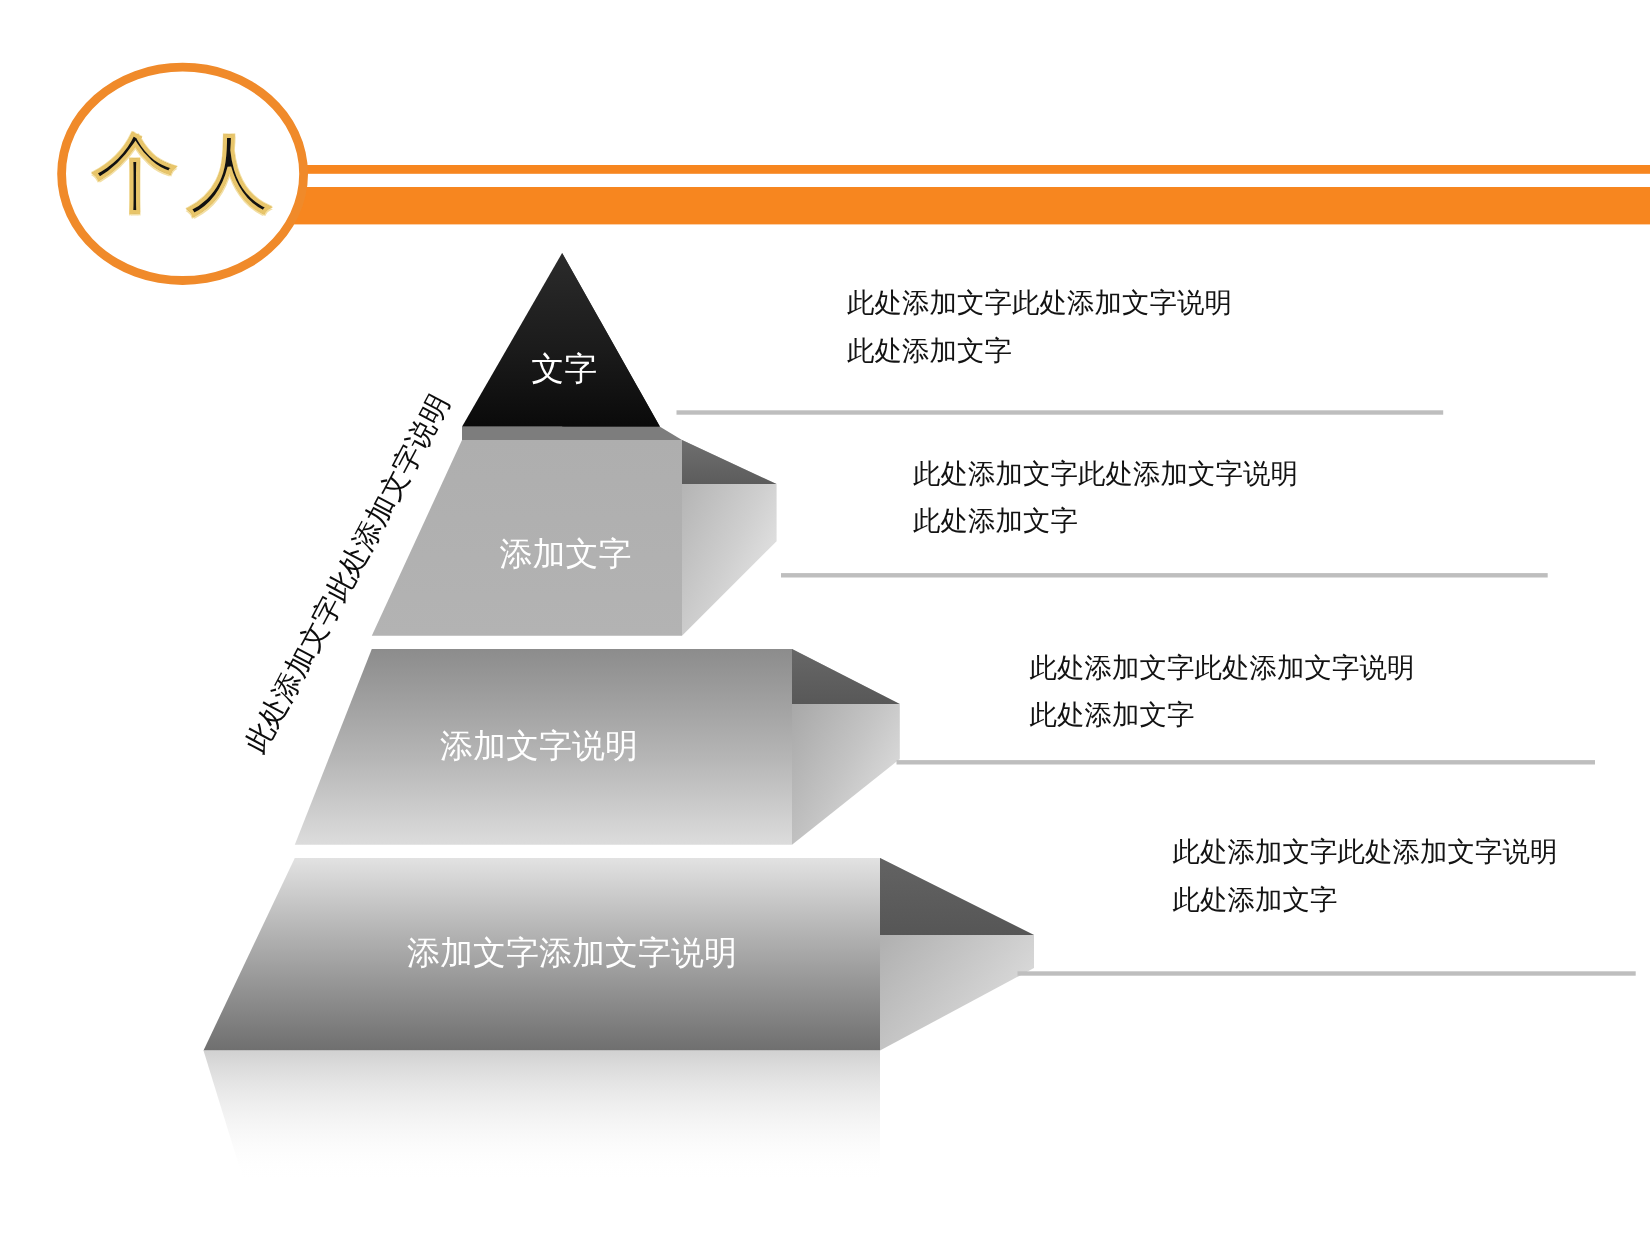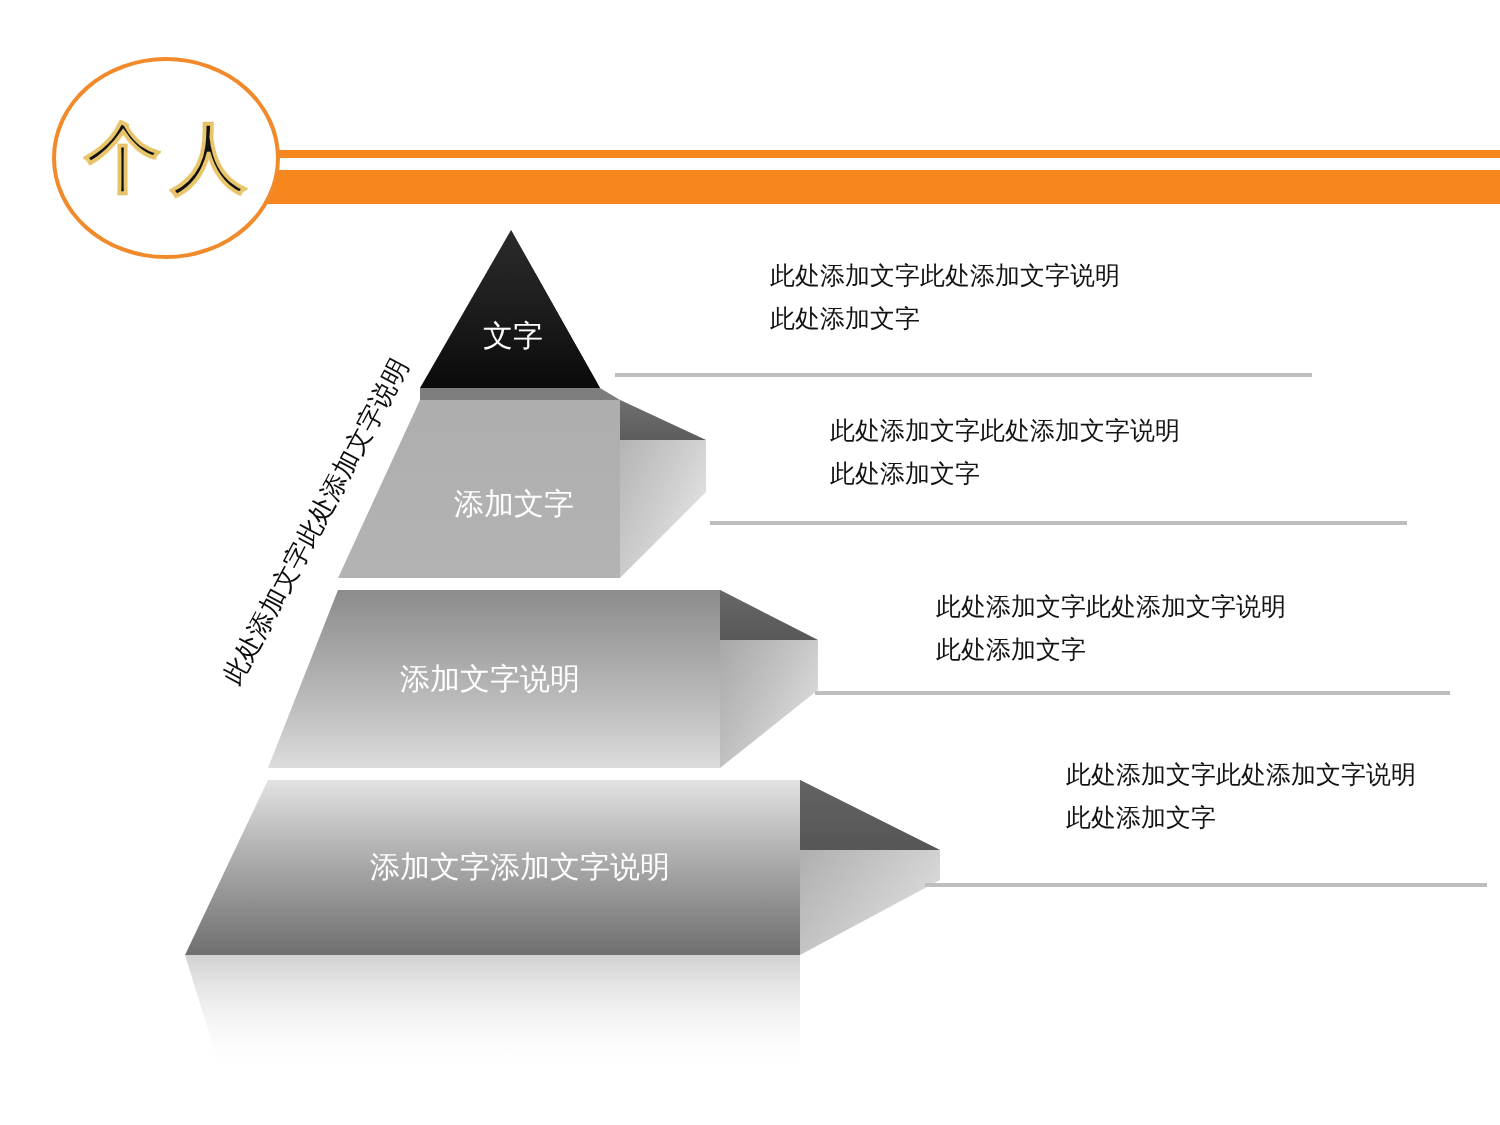--- a/index.html
+++ b/index.html
@@ -45,21 +45,21 @@
   }
 
   #logo-badge {
     position: absolute;
     left: 52px;
     top: 57px;
     width: 228px;
     height: 202px;
     border-radius: 50%;
     background: #ffffff;
-    border: 4px solid #f97316;
+    border: 8px solid #f97316;
     box-sizing: border-box;
     display: flex;
     flex-direction: column;
     align-items: center;
     justify-content: center;
     line-height: 0.92;
     overflow: hidden;
   }
   .logo-line {
     font-family: "DejaVu Sans", "Liberation Sans", sans-serif;

